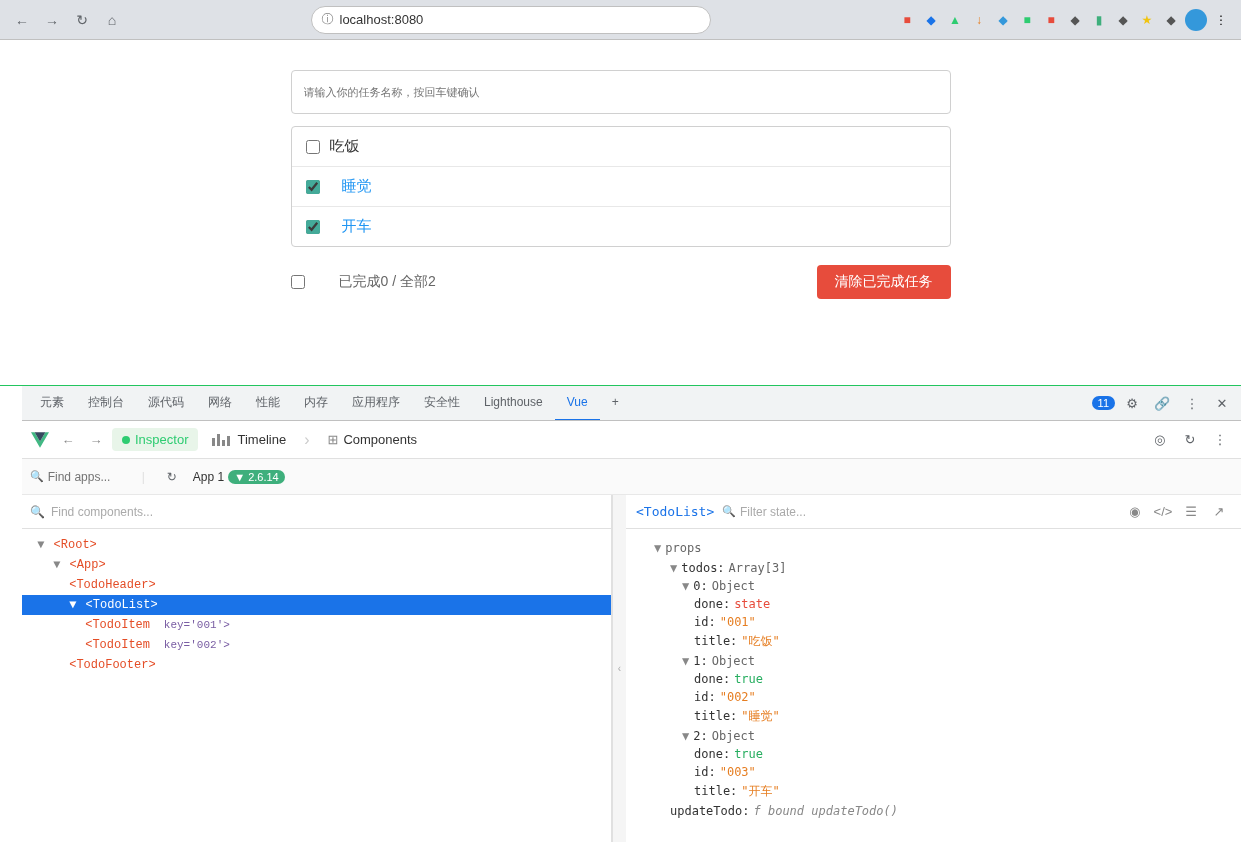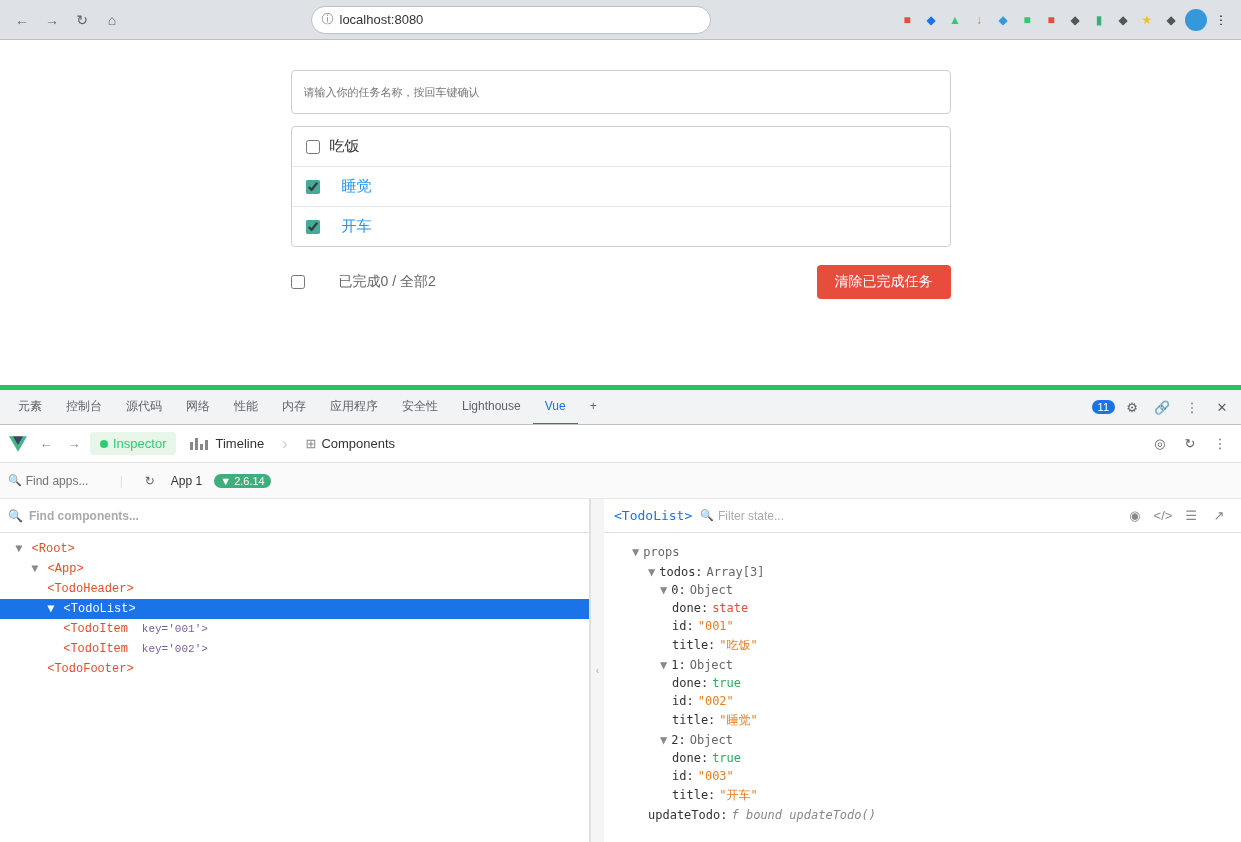--- a/index.html
+++ b/index.html
@@ -127,24 +127,25 @@
       border-radius: 4px;
       padding: 8px 18px;
       font-size: 14px;
       cursor: pointer;
       white-space: nowrap;
     }
 
     
     .devtools {
       background: #fff;
-      border-top: 5px solid #22c55e;
+      border-top: 1px solid #22c55e;
       height: 457px;
       display: flex;
       flex-direction: column;
+      padding-left: 22px;
     }
 
     
     .devtools-tabs {
       background: #f1f3f4;
       border-bottom: 1px solid #c0c0c0;
       display: flex;
       align-items: center;
       height: 35px;
       padding: 0 6px;
@@ -246,21 +247,21 @@
       display: flex;
       align-items: center;
       height: 36px;
       border-bottom: 1px solid #e8e8e8;
       background: #fafafa;
       padding: 0 8px;
       gap: 8px;
       font-size: 12px;
     }
     .app-item {
-      display: flex; align-items: center; gap: 12px;
+      display: flex; align-items: center; gap: 4px;
       cursor: pointer; color: #333;
     }
     .app-version {
       background: #3eaf7c;
       color: #fff;
       border-radius: 10px;
       padding: 1px 6px;
       font-size: 11px;
     }
 
@@ -285,21 +286,20 @@
       align-items: center;
       padding: 0 8px;
       gap: 6px;
     }
     .panel-search input {
       border: none;
       outline: none;
       font-size: 12px;
       color: #7f1d1d;
       flex: 1;
-      font-weight: bold;
     }
     .panel-search input::placeholder { color: #aaa; }
     .search-icon { color: #aaa; font-size: 12px; }
     .component-tree {
       flex: 1;
       overflow-y: auto;
       padding: 6px 0;
       font-size: 12px;
       font-family: Liberation Mono, monospace;
     }

